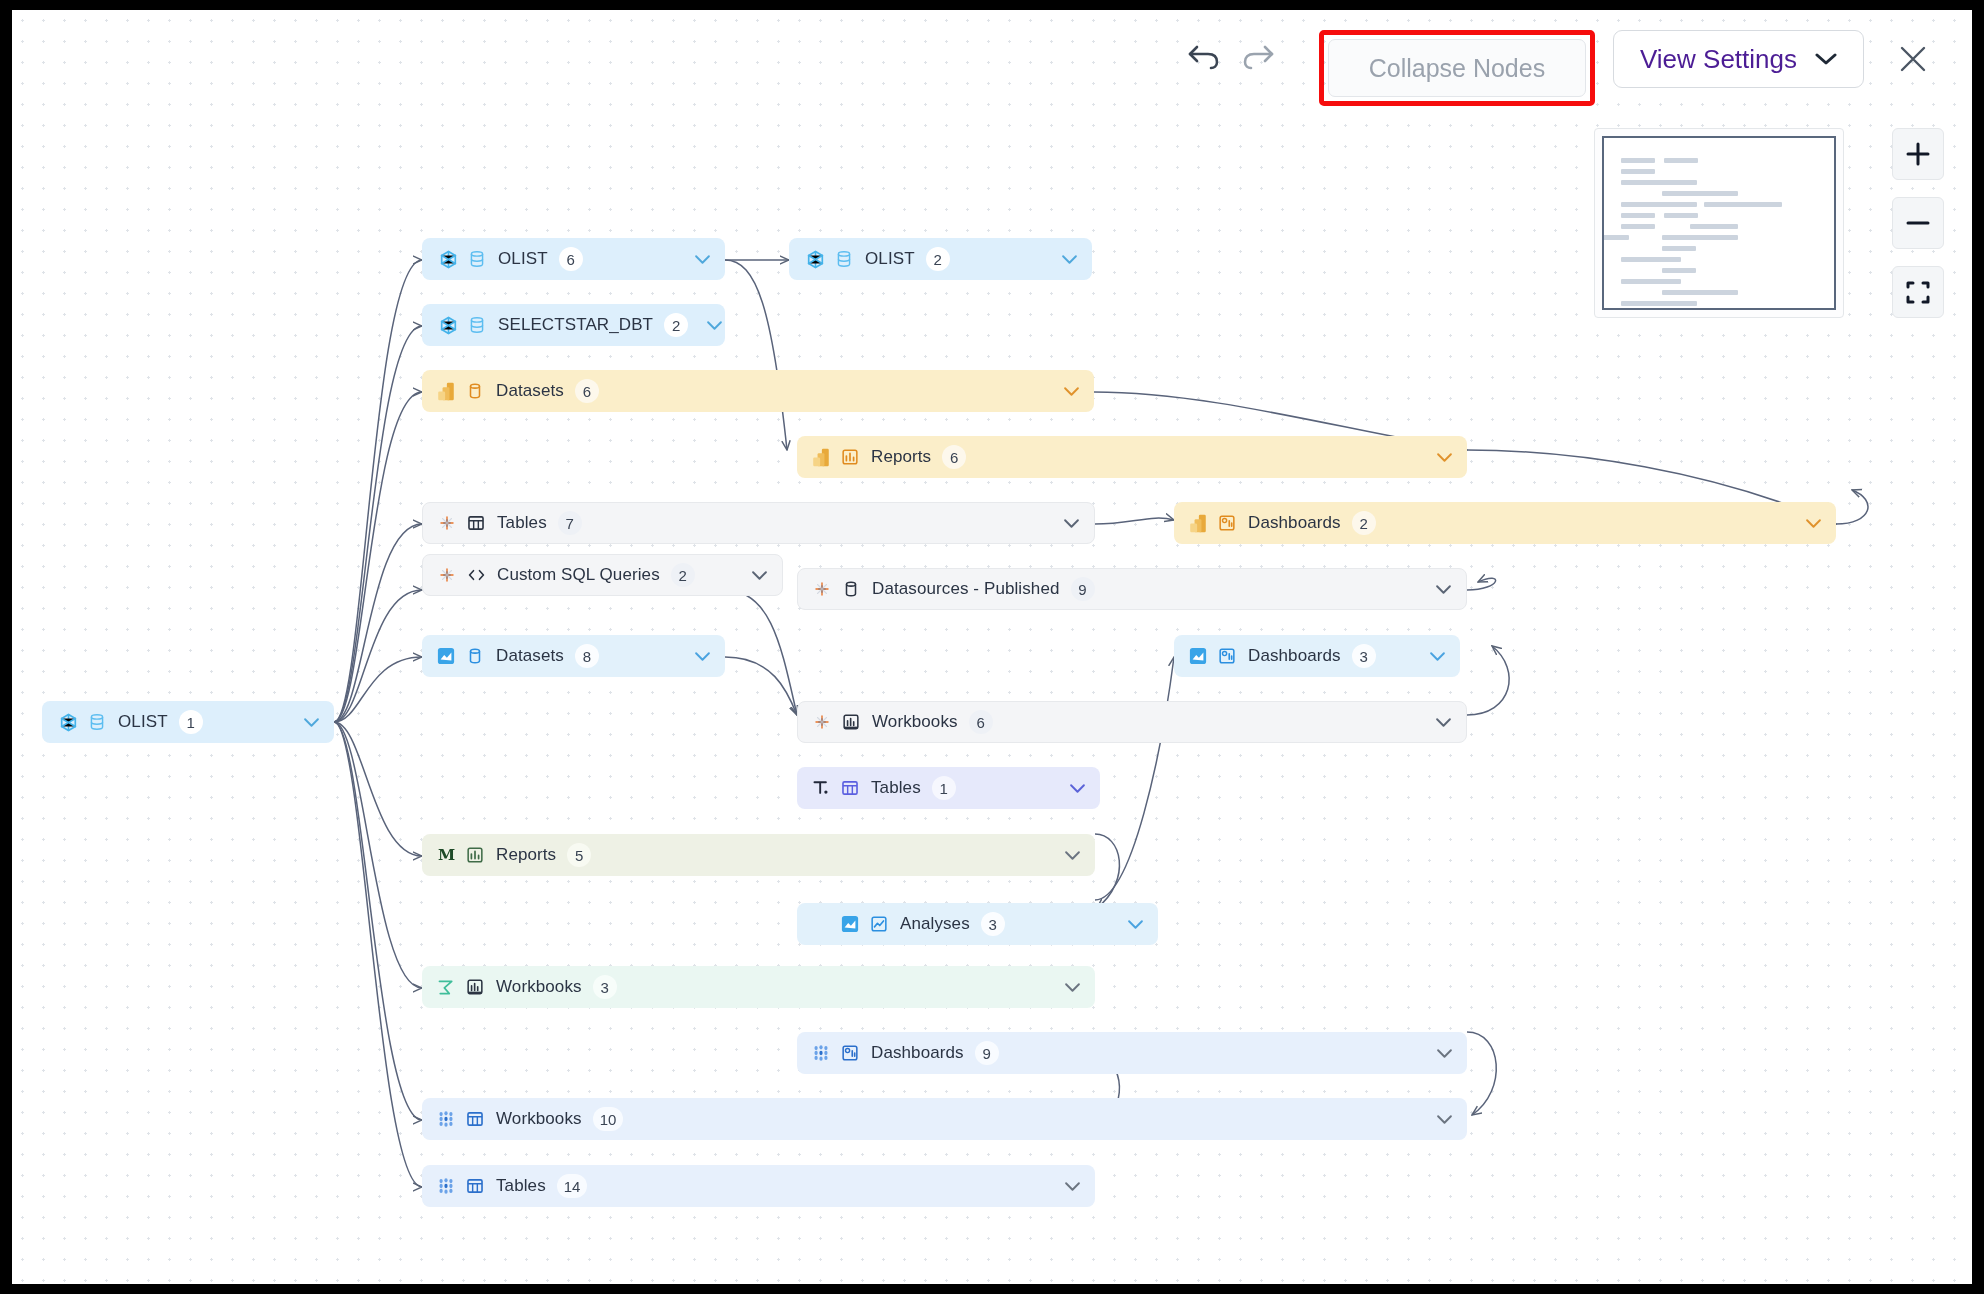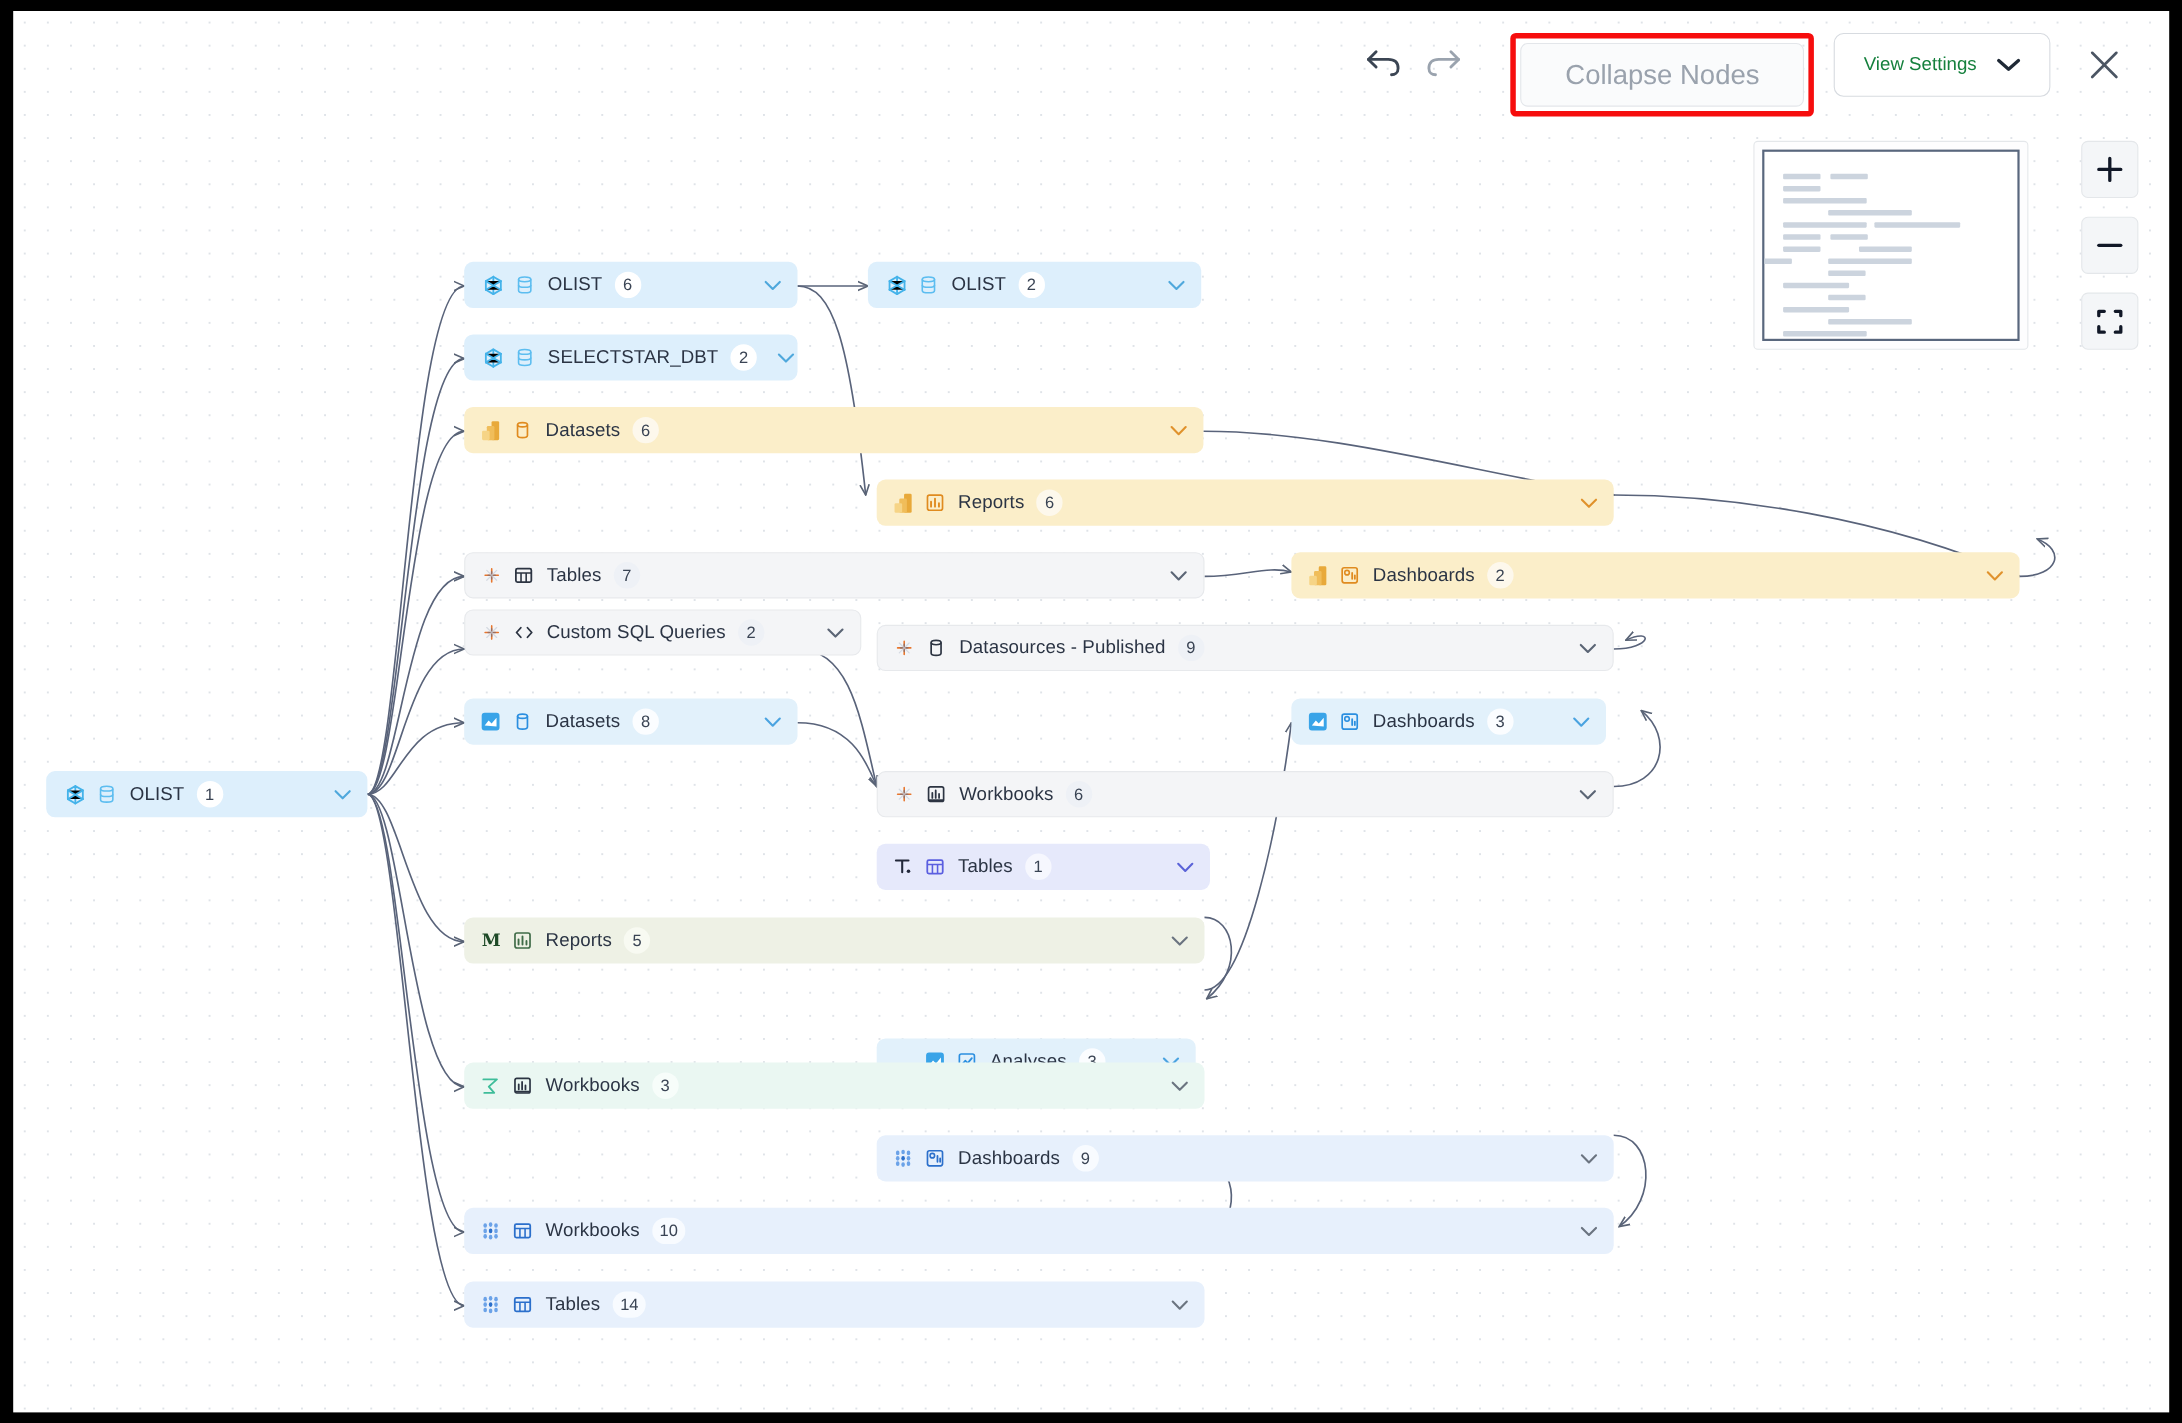--- a/index.html
+++ b/index.html
@@ -48,21 +48,21 @@
     font-family: "Liberation Sans", sans-serif;
     display: flex; align-items: center; justify-content: center;
     cursor: default;
   }
   .view-settings-btn {
     height: 58px; padding: 0 26px;
     border: 1px solid #d7dbe0;
     border-radius: 9px;
     background: #ffffff;
     display: flex; align-items: center; gap: 18px;
-    font-size: 17px; color: #15803d;
+    font-size: 26px; color: #4c1d95;
     cursor: pointer;
   }
   .close-btn {
     width: 62px; height: 58px; margin-left: 18px;
     display: flex; align-items: center; justify-content: center;
     background: transparent; border: none; cursor: pointer;
   }
 
   
   #minimap {
@@ -614,21 +614,21 @@
             </svg>
           </span>
           <span class="nlabel">Reports</span>
           <span class="ncount">5</span>
           <span class="chev">
             <svg width="17" height="11" viewBox="0 0 18 12" fill="none">
               <path d="M2 2.5L9 9.5 16 2.5" stroke="#6b7480" stroke-width="2.1" stroke-linecap="round" stroke-linejoin="round"></path>
             </svg>
           </span>
         </div>
-        <div class="node t-quicksight" style="left: 785px; top: 934px; width: 290px; padding-left: 43px;">
+        <div class="node t-quicksight" style="left: 785px; top: 893px; width: 361px; padding-left: 43px;">
           <span class="ico-platform">
             <svg width="18" height="18" viewBox="0 0 20 20">
               <rect x="1" y="1" width="18" height="18" rx="3" fill="#39a4e8"></rect>
               <path d="M4 14l4-5 3 3 5-6v9z" fill="#ffffff"></path>
             </svg>
           </span>
           <span class="ico-type">
             <svg width="18" height="18" viewBox="0 0 20 20" fill="none">
               <rect x="2.4" y="2.4" width="15.2" height="15.2" rx="2" stroke="#2b8fe0" stroke-width="1.7"></rect>
               <path d="M5 13.2l3.3-4 2.5 2.5L15 6.6" stroke="#2b8fe0" stroke-width="1.8" stroke-linecap="round" stroke-linejoin="round"></path>

